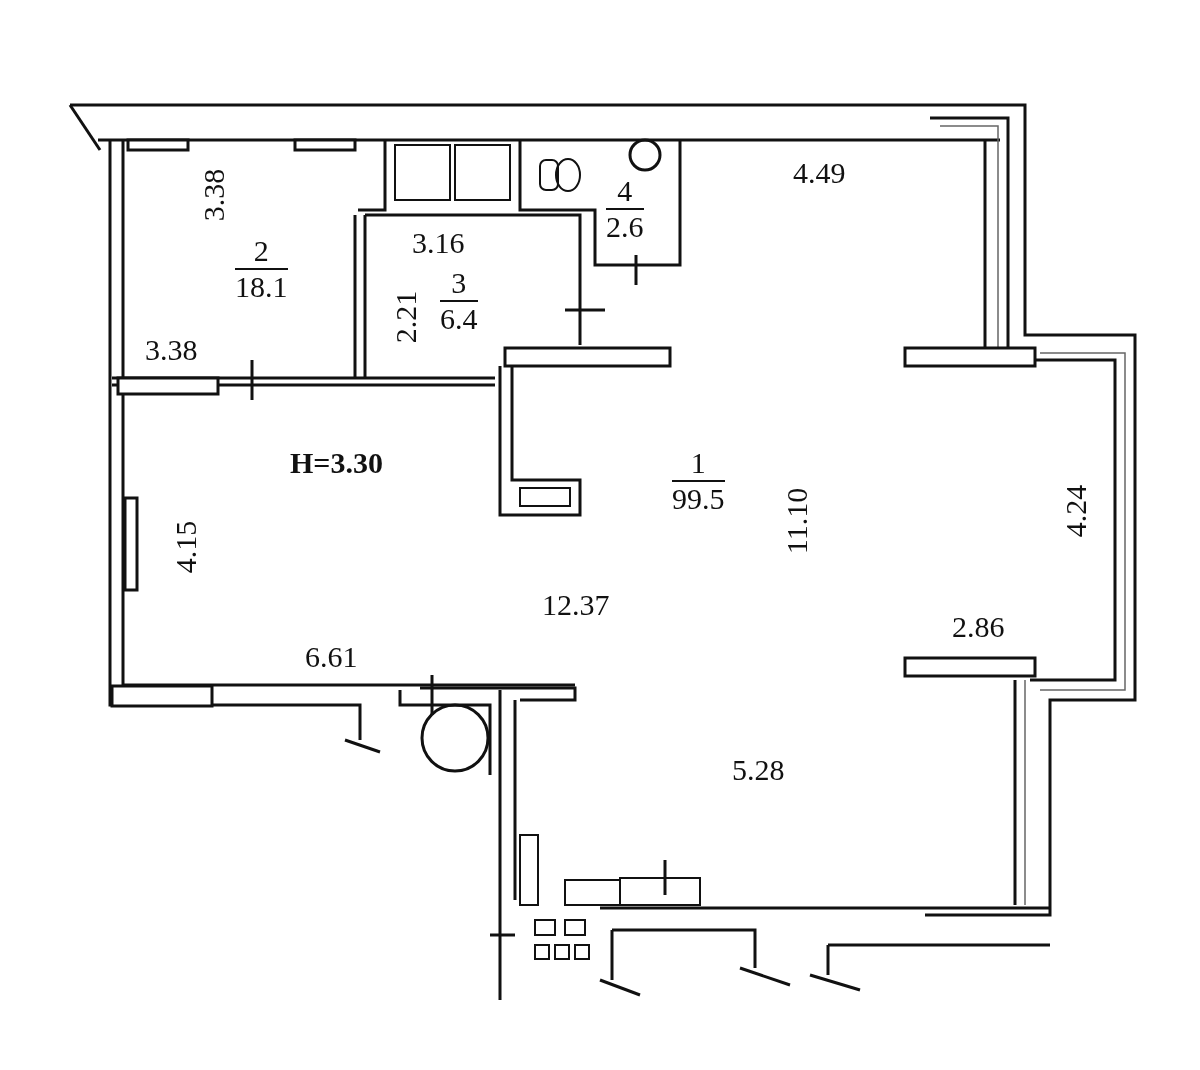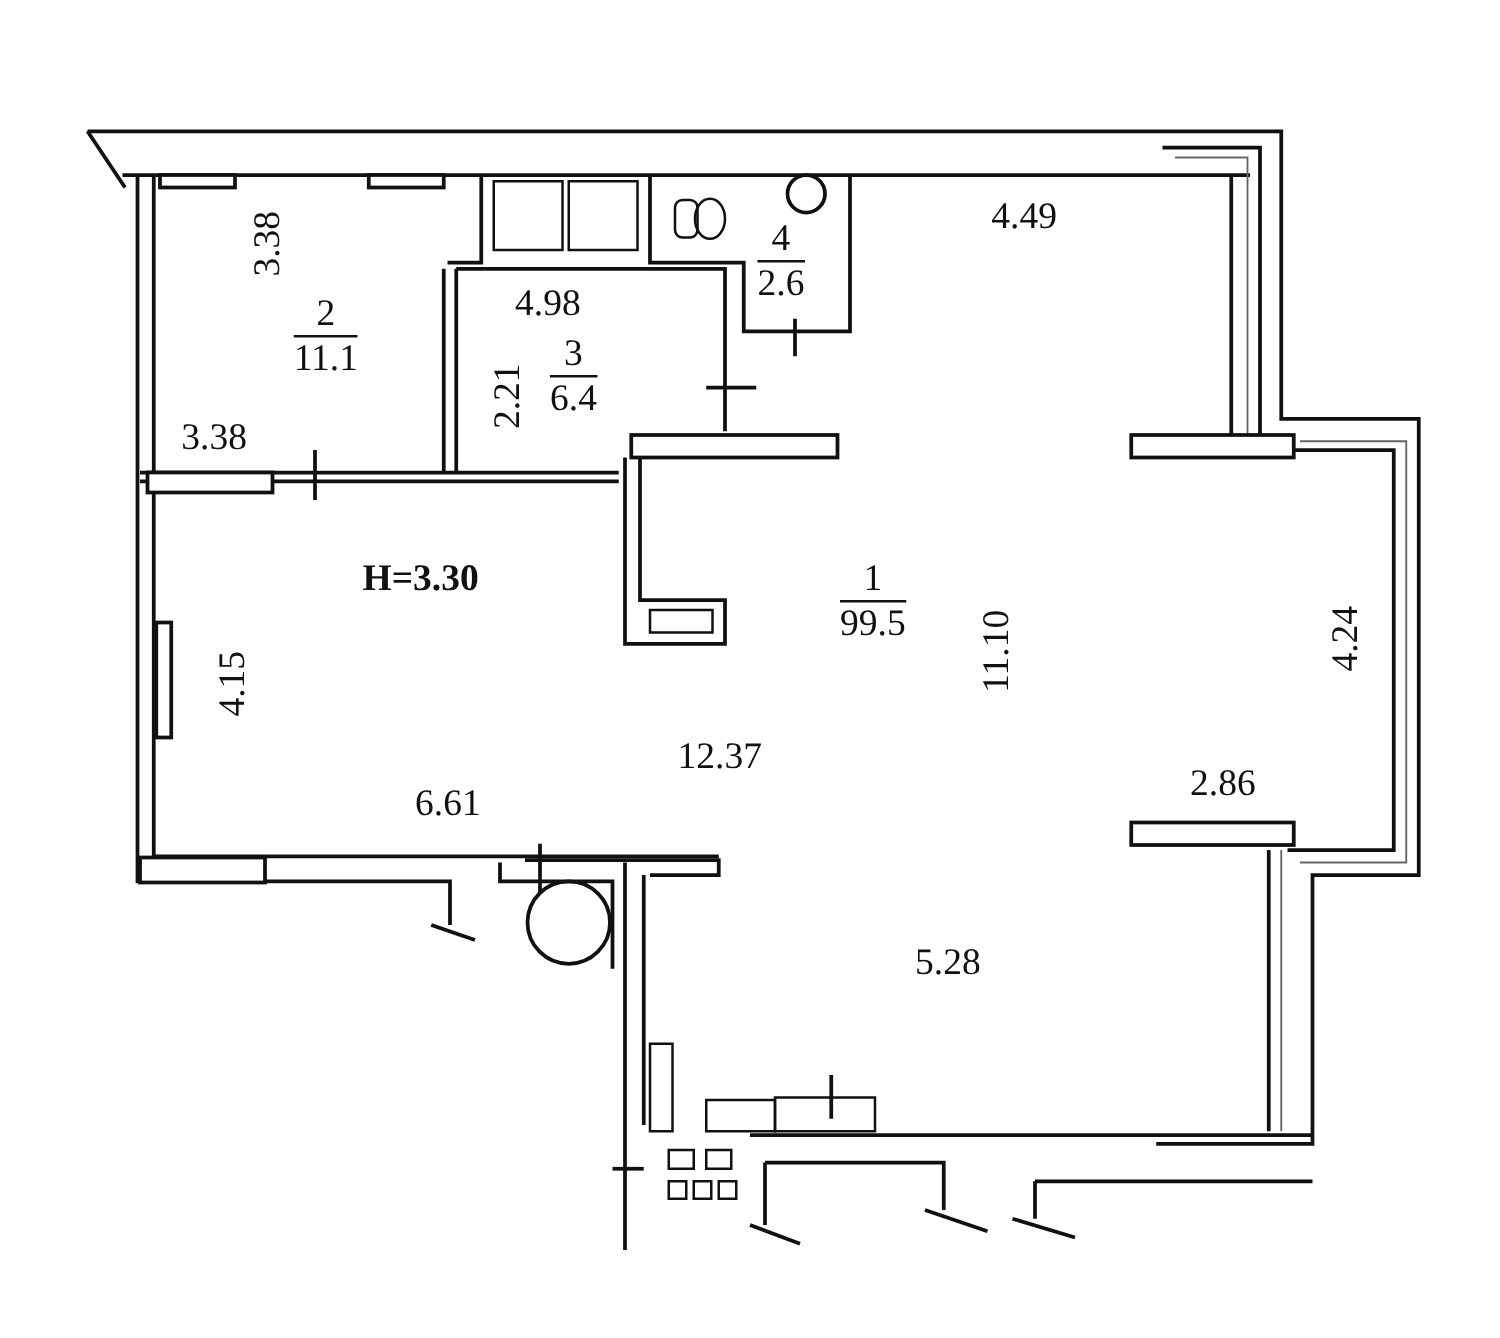--- a/index.html
+++ b/index.html
@@ -88,38 +88,38 @@
   <line class="w" x1="636" y1="255" x2="636" y2="285"></line>
 
   <rect class="fill" x="505" y="348" width="165" height="18"></rect>
   <path class="w" d="M500 366 L500 515 L580 515 L580 480 L512 480 L512 366"></path>
   <rect class="wt" x="520" y="488" width="50" height="18"></rect>
 </svg>
 
 <div class="lbl rot" style="left:188px;top:180px;">3.38</div>
 <div class="frac" style="left:235px;top:236px;">
   <span class="num">2</span>
-  <span class="den">11.1</span>
+  <span class="den">18.1</span>
 </div>
 <div class="lbl" style="left:145px;top:335px;">3.38</div>
-<div class="lbl" style="left:412px;top:228px;">4.98</div>
+<div class="lbl" style="left:412px;top:228px;">3.16</div>
 <div class="lbl rot" style="left:380px;top:302px;">2.21</div>
 <div class="frac" style="left:440px;top:268px;">
   <span class="num">3</span>
   <span class="den">6.4</span>
 </div>
 <div class="frac" style="left:606px;top:176px;">
   <span class="num">4</span>
   <span class="den">2.6</span>
 </div>
 <div class="lbl" style="left:793px;top:158px;">4.49</div>
 <div class="lbl" style="left:290px;top:448px;font-weight:bold;">H=3.30</div>
 <div class="frac" style="left:672px;top:448px;">
   <span class="num">1</span>
   <span class="den">99.5</span>
 </div>
 <div class="lbl rot" style="left:764px;top:506px;">11.10</div>
 <div class="lbl rot" style="left:1050px;top:496px;">4.24</div>
 <div class="lbl rot" style="left:160px;top:532px;">4.15</div>
 <div class="lbl" style="left:542px;top:590px;">12.37</div>
 <div class="lbl" style="left:952px;top:612px;">2.86</div>
-<div class="lbl" style="left:305px;top:628px;margin-left:27px;">6.61</div>
+<div class="lbl" style="left:305px;top:642px;">6.61</div>
 <div class="lbl" style="left:732px;top:755px;">5.28</div>
 
 </body></html>

